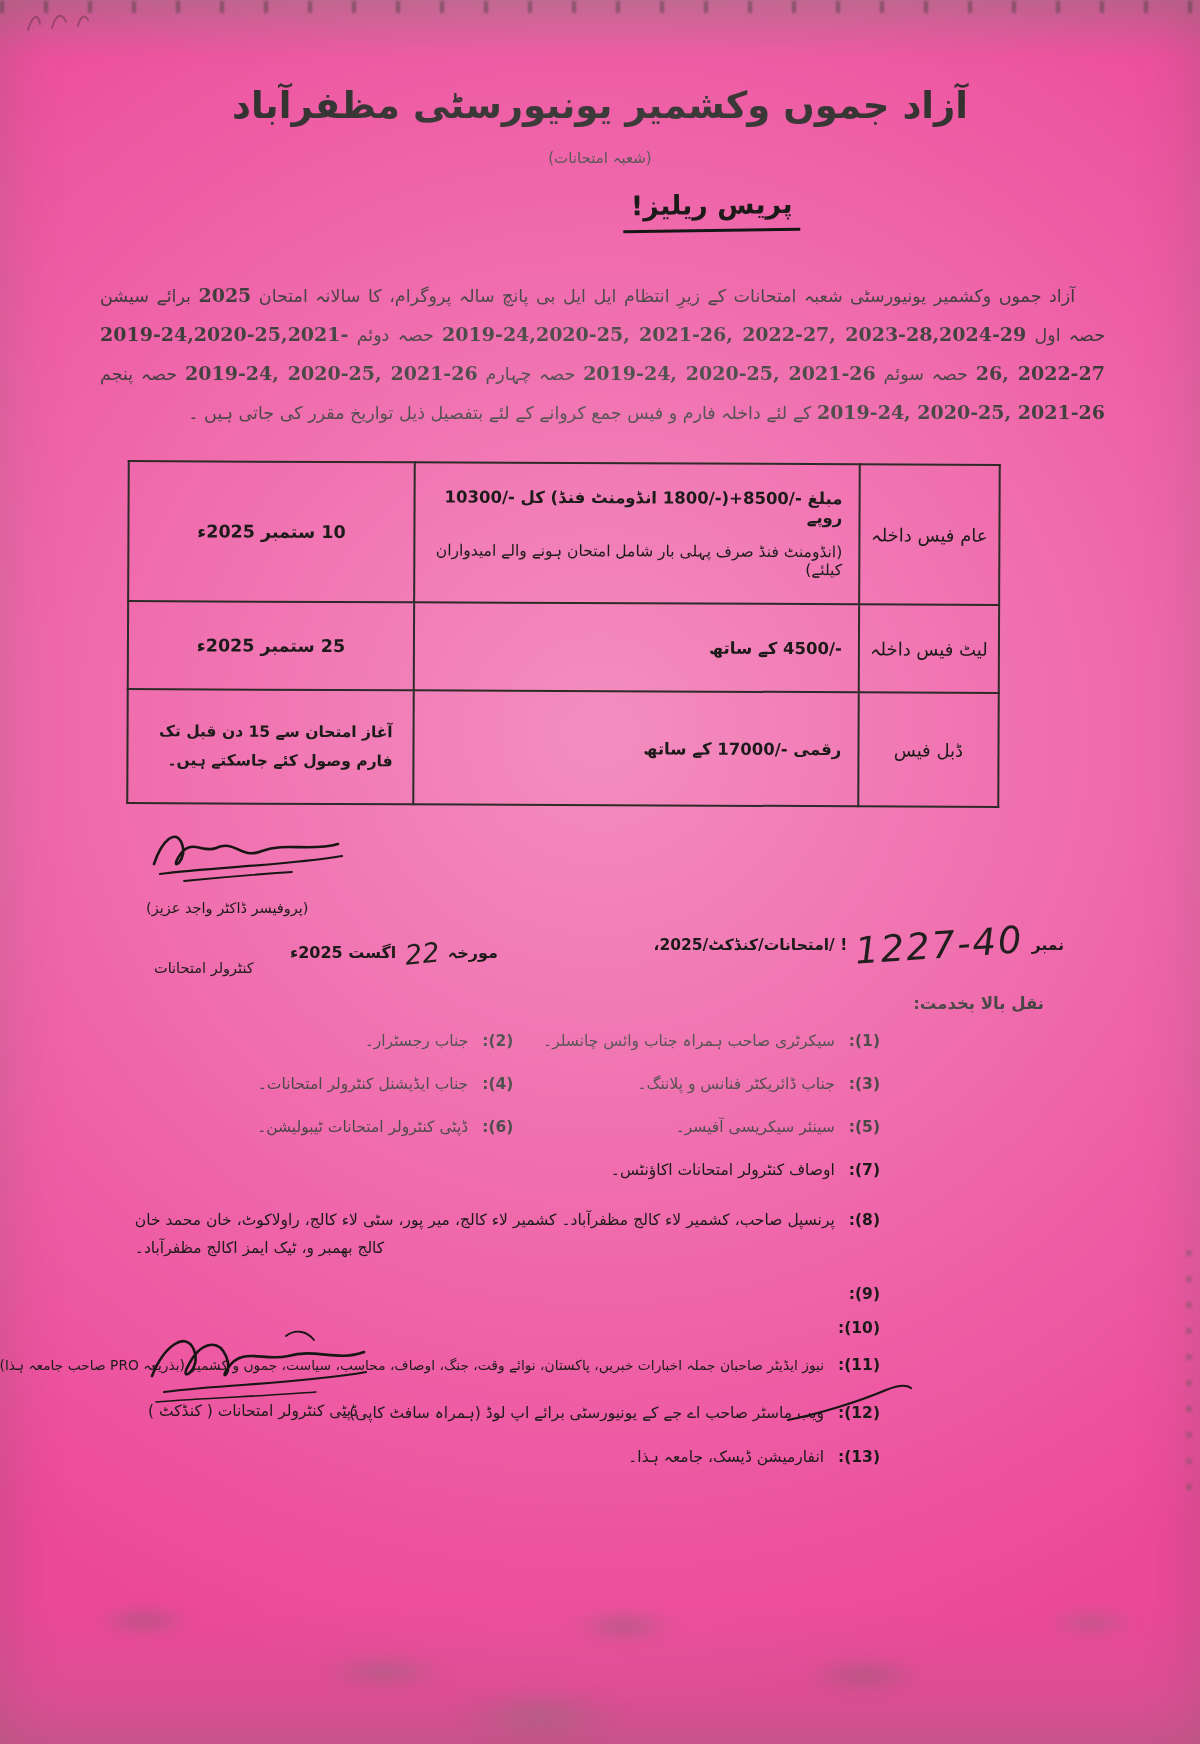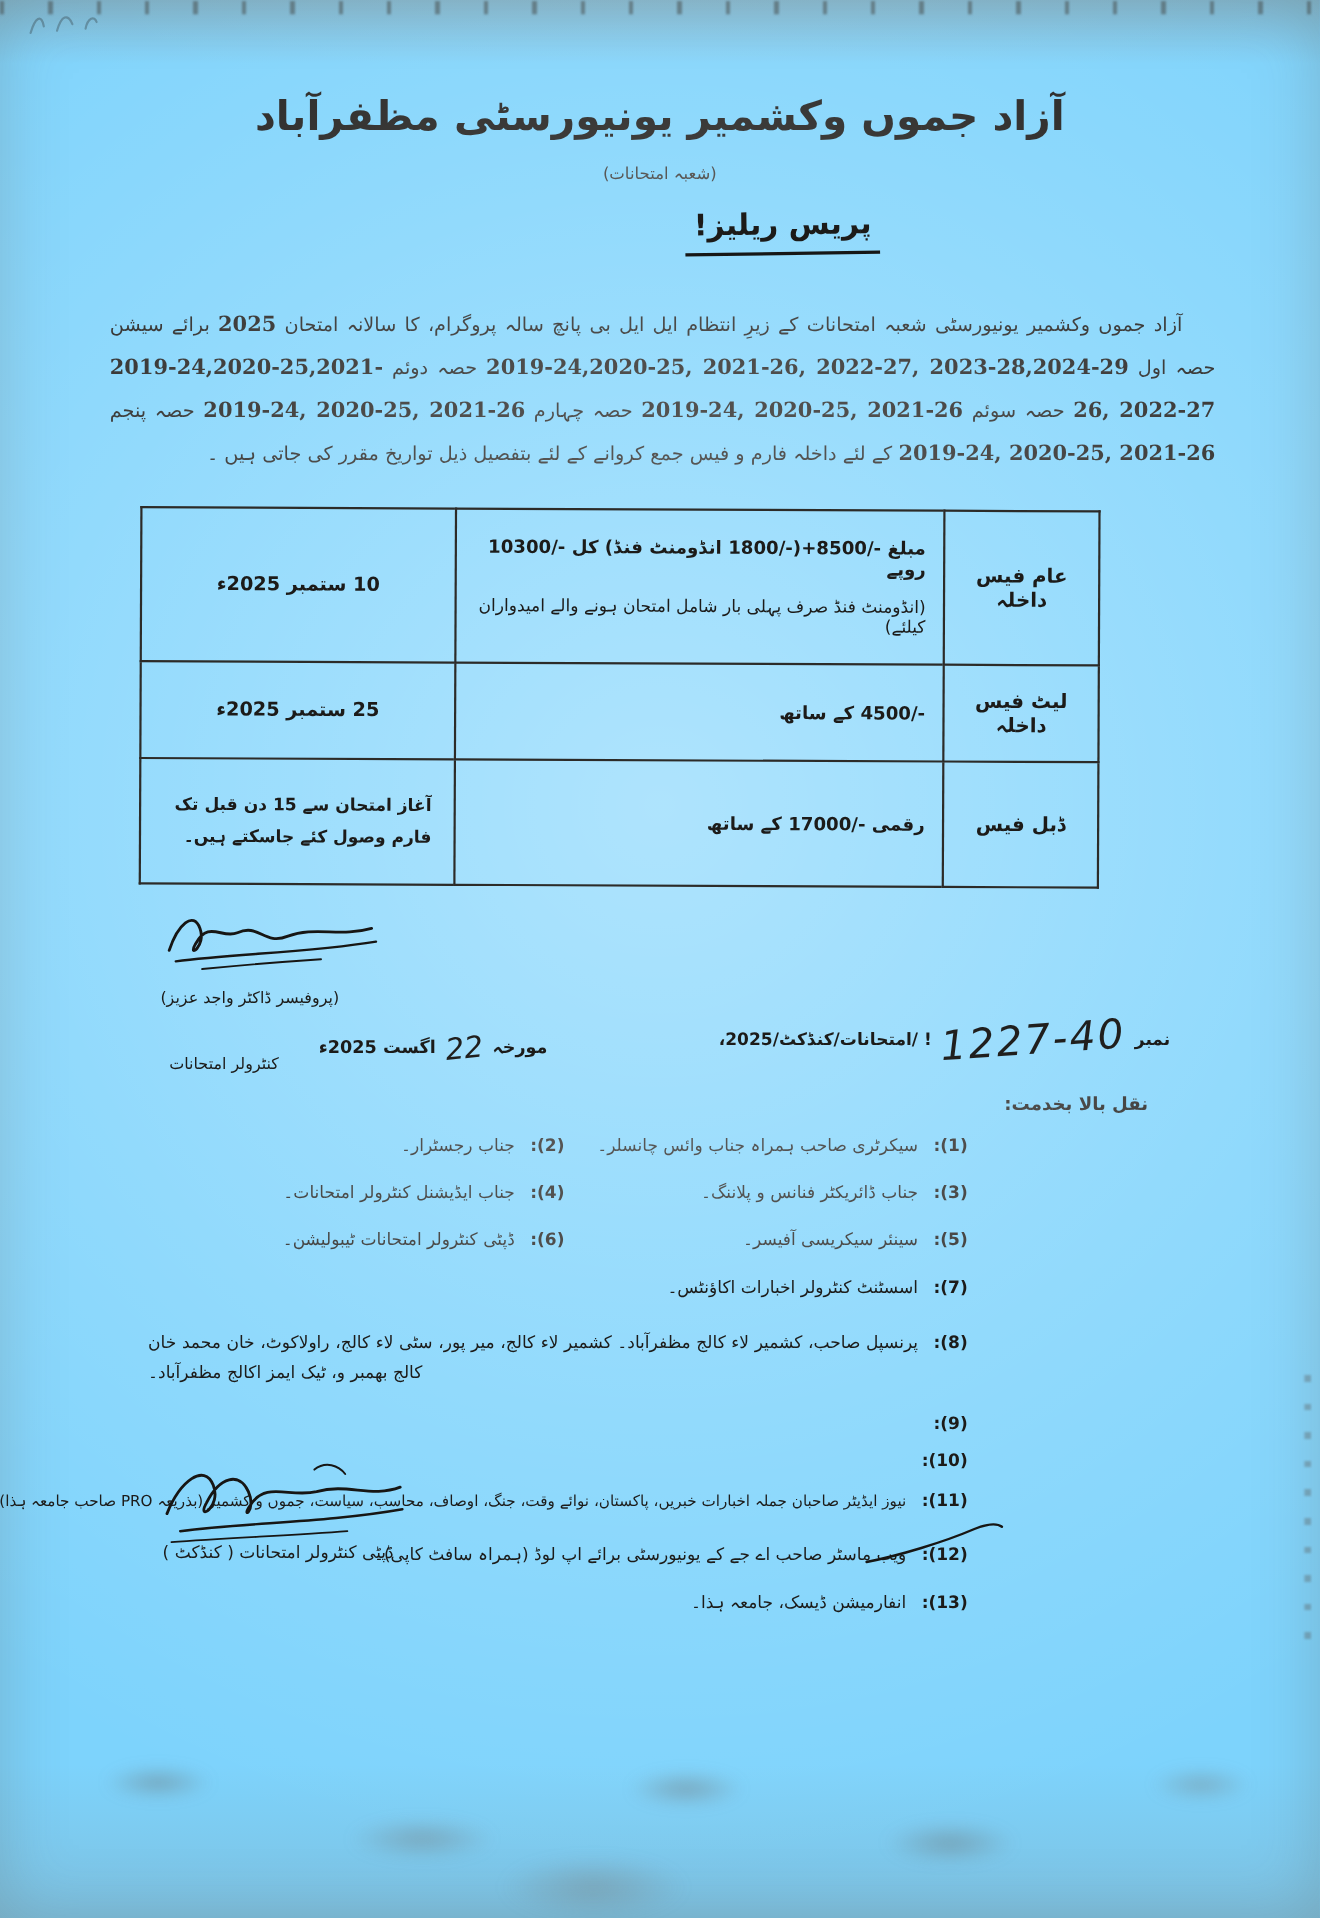--- a/index.html
+++ b/index.html
@@ -1,18 +1,18 @@
 <!DOCTYPE html>
 <html lang="ur" dir="rtl"><head>
 <meta charset="utf-8">
 <style>
   html,body{margin:0;padding:0;background:#8a8a88;}
   .page{
     position:relative;width:1200px;height:1744px;margin:0 auto;
-    background:#7dd3fc;overflow:hidden;color:#1c1b19;
+    background:#ec4899;overflow:hidden;color:#1c1b19;
     font-family:"DejaVu Sans",sans-serif;direction:rtl;
     box-shadow:inset 0 0 60px rgba(90,88,84,.28);
   }
   .page::before{
     content:"";position:absolute;inset:0;pointer-events:none;
     background:
       radial-gradient(120% 80% at 50% 42%, rgba(255,255,255,.38), transparent 70%),
       linear-gradient(180deg, rgba(125,123,118,.32), transparent 58px),
       linear-gradient(0deg, rgba(125,123,118,.20), transparent 140px);
   }
@@ -35,21 +35,21 @@
   .doc-title{margin:84px 40px 0;text-align:center;font-size:37px;font-weight:700;letter-spacing:1px;}
   .doc-subtitle{margin-top:22px;text-align:center;font-size:15px;color:#3a3936;}
   .press{width:max-content;margin:22px 400px 0 auto;font-size:27px;font-weight:700;
     border-bottom:3px solid #161615;padding:0 8px 9px;transform:rotate(-.8deg);}
 
   .intro{margin:44px 95px 0 100px;font-size:17.5px;line-height:2.05;text-align:justify;text-indent:30px;}
   .num{font-family:"DejaVu Serif",serif;font-weight:700;font-size:19px;letter-spacing:.4px;unicode-bidi:isolate;}
 
   table.fee-table{border-collapse:collapse;margin:30px 200px 0 auto;width:873px;transform:rotate(.25deg);}
   .fee-table td{border:2.2px solid #2c2b28;vertical-align:middle;}
-  .col-label{width:138px;text-align:center;font-size:18px;font-weight:700;padding:8px 6px;}
+  .col-label{width:138px;text-align:center;font-size:18px;font-weight:400;padding:8px 6px;}
   .col-detail{width:458px;padding:10px 16px;font-size:16.5px;}
   .detail1{font-weight:600;}
   .detail2{margin-top:16px;font-size:15.5px;}
   .col-date{width:270px;text-align:center;font-size:17.5px;font-weight:700;padding:8px 20px;}
   .r1 td{height:118px;} .r2 td{height:66px;} .r3 td{height:92px;}
   .date-note{font-size:15.5px;font-weight:600;text-align:right;line-height:1.9;}
 
   .officer-block{position:relative;height:172px;margin-top:14px;padding-left:28px;}
   .sig1{position:absolute;left:140px;top:-6px;}
   .officer-name{position:absolute;left:146px;top:80px;font-size:14.5px;}
@@ -170,21 +170,21 @@
         <span class="txt">سینئر سیکریسی آفیسر۔</span>
       </div>
       <div class="p-item p-left">
         <span class="no">(6):</span>
         <span class="txt">ڈپٹی کنٹرولر امتحانات ٹیبولیشن۔</span>
       </div>
     </div>
 
     <div class="single">
       <span class="no">(7):</span>
-      <span class="txt">اسسٹنٹ کنٹرولر اخبارات اکاؤنٹس۔</span>
+      <span class="txt">اوصاف کنٹرولر امتحانات اکاؤنٹس۔</span>
     </div>
     <div class="single justify gap-lg">
       <span class="no">(8):</span>
       <span class="txt">پرنسپل صاحب، کشمیر لاء کالج مظفرآباد۔ کشمیر لاء کالج، میر پور، سٹی لاء کالج، راولاکوٹ، خان محمد خان کالج بھمبر و، ٹیک ایمز اکالج مظفرآباد۔</span>
     </div>
     <div class="single small gap-lg">
       <span class="no">(9):</span>
     </div>
     <div class="single small">
       <span class="no">(10):</span>

